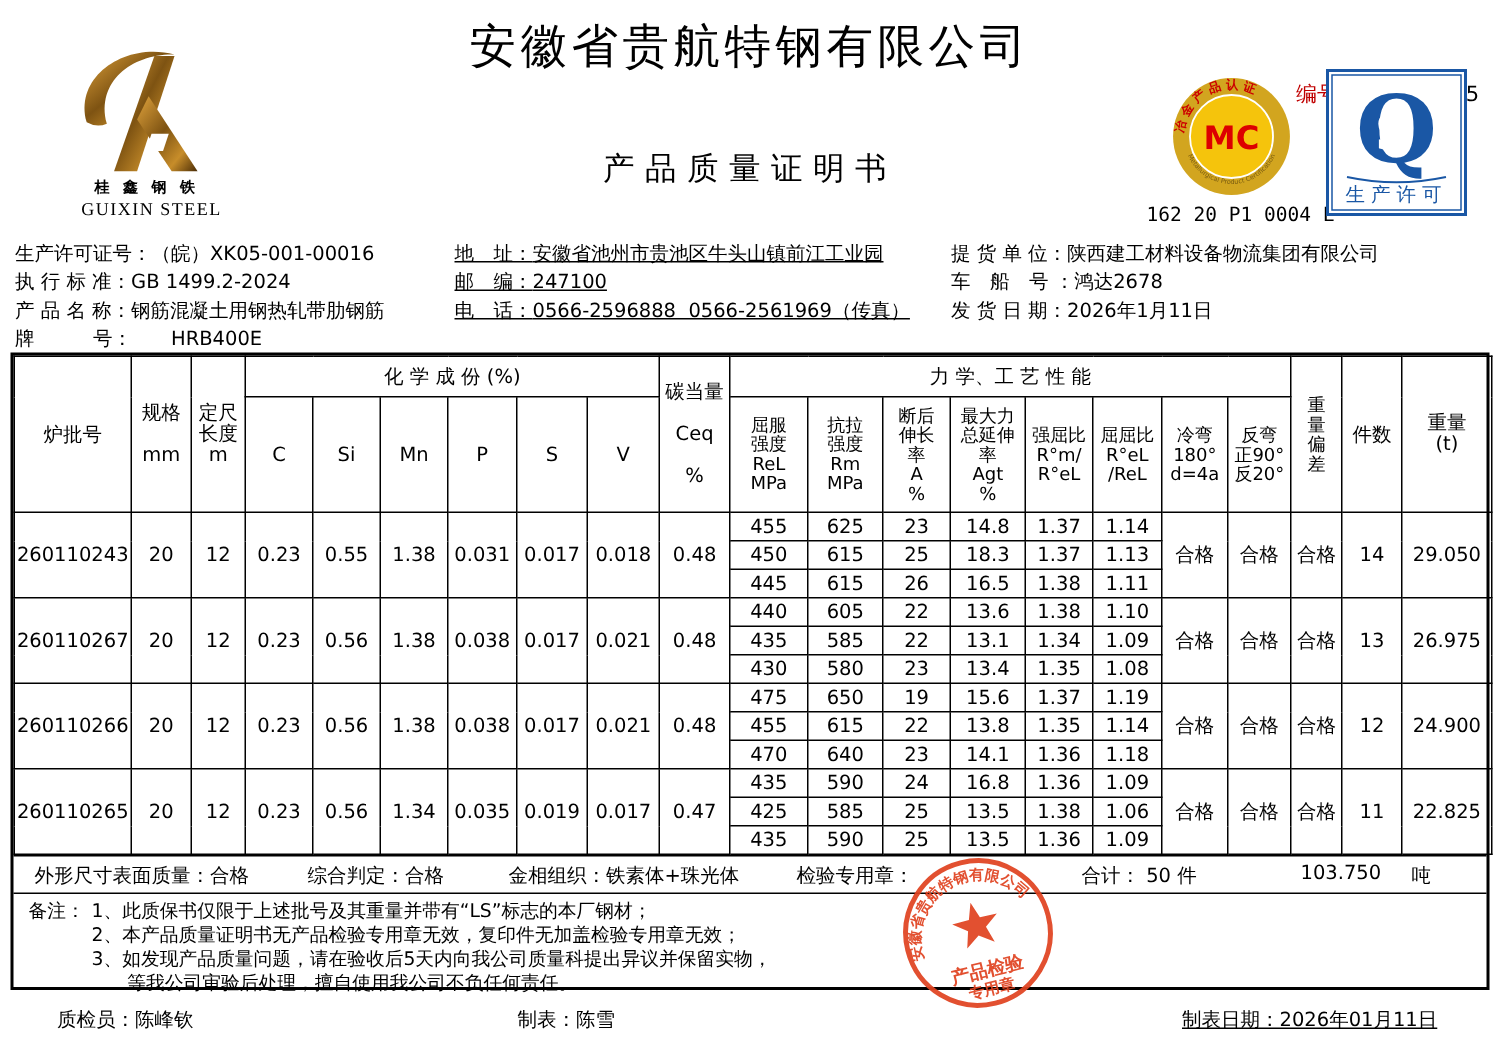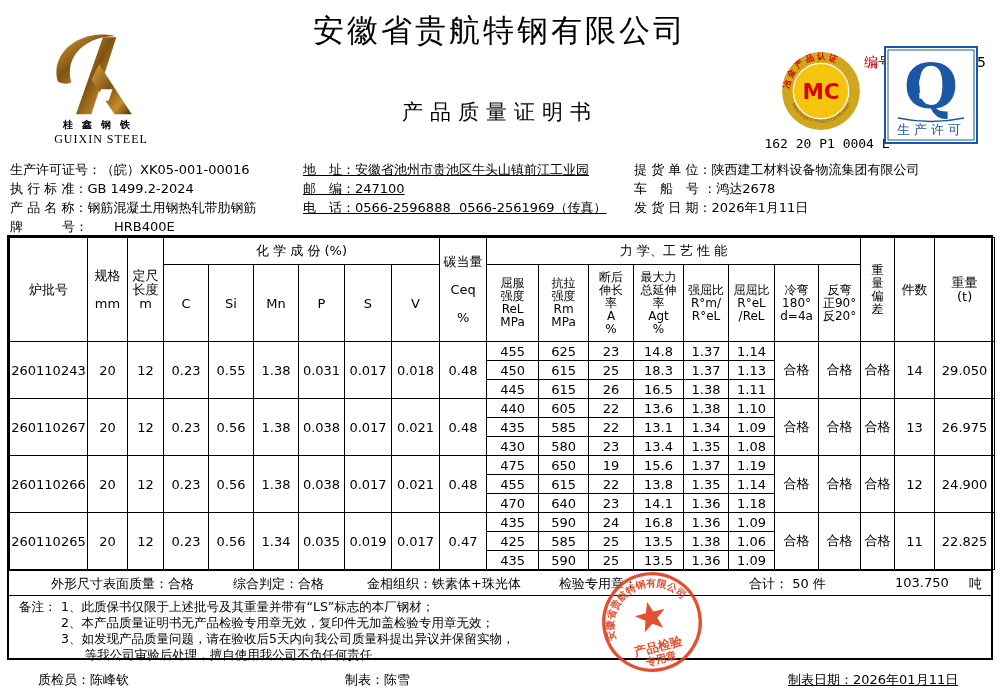--- a/index.html
+++ b/index.html
@@ -35,21 +35,21 @@
   #cert-table th,#cert-table td{border:1px solid #000;padding:0;text-align:center;vertical-align:middle;
        font-weight:normal;font-size:13px;overflow:hidden;}
   #cert-table thead tr.hrow1{height:27px;}
   #cert-table thead tr.hrow2{height:77px;}
   #cert-table tbody tr{height:19px;}
   #cert-table .pre{white-space:pre-line;line-height:14px;}
   #cert-table .small{font-size:12px;line-height:13px;}
 
   
   #summary-row{position:relative;height:24px;border-top:1px solid #000;font-size:13px;}
-  #summary-row span{position:absolute;top:4px;white-space:nowrap;margin-left:28px;}
+  #summary-row span{position:absolute;top:4px;white-space:nowrap;}
 
   
   #remarks{position:relative;height:66px;border-top:1px solid #000;font-size:12.5px;line-height:16px;}
   #remarks .rlabel{position:absolute;left:10px;top:3px;}
   #remarks .rlines{position:absolute;left:52px;top:3px;white-space:pre;}
 
   
   #stamp{position:absolute;left:600px;top:570px;width:104px;height:104px;opacity:0.93;
          transform:rotate(-14deg);pointer-events:none;}
 

